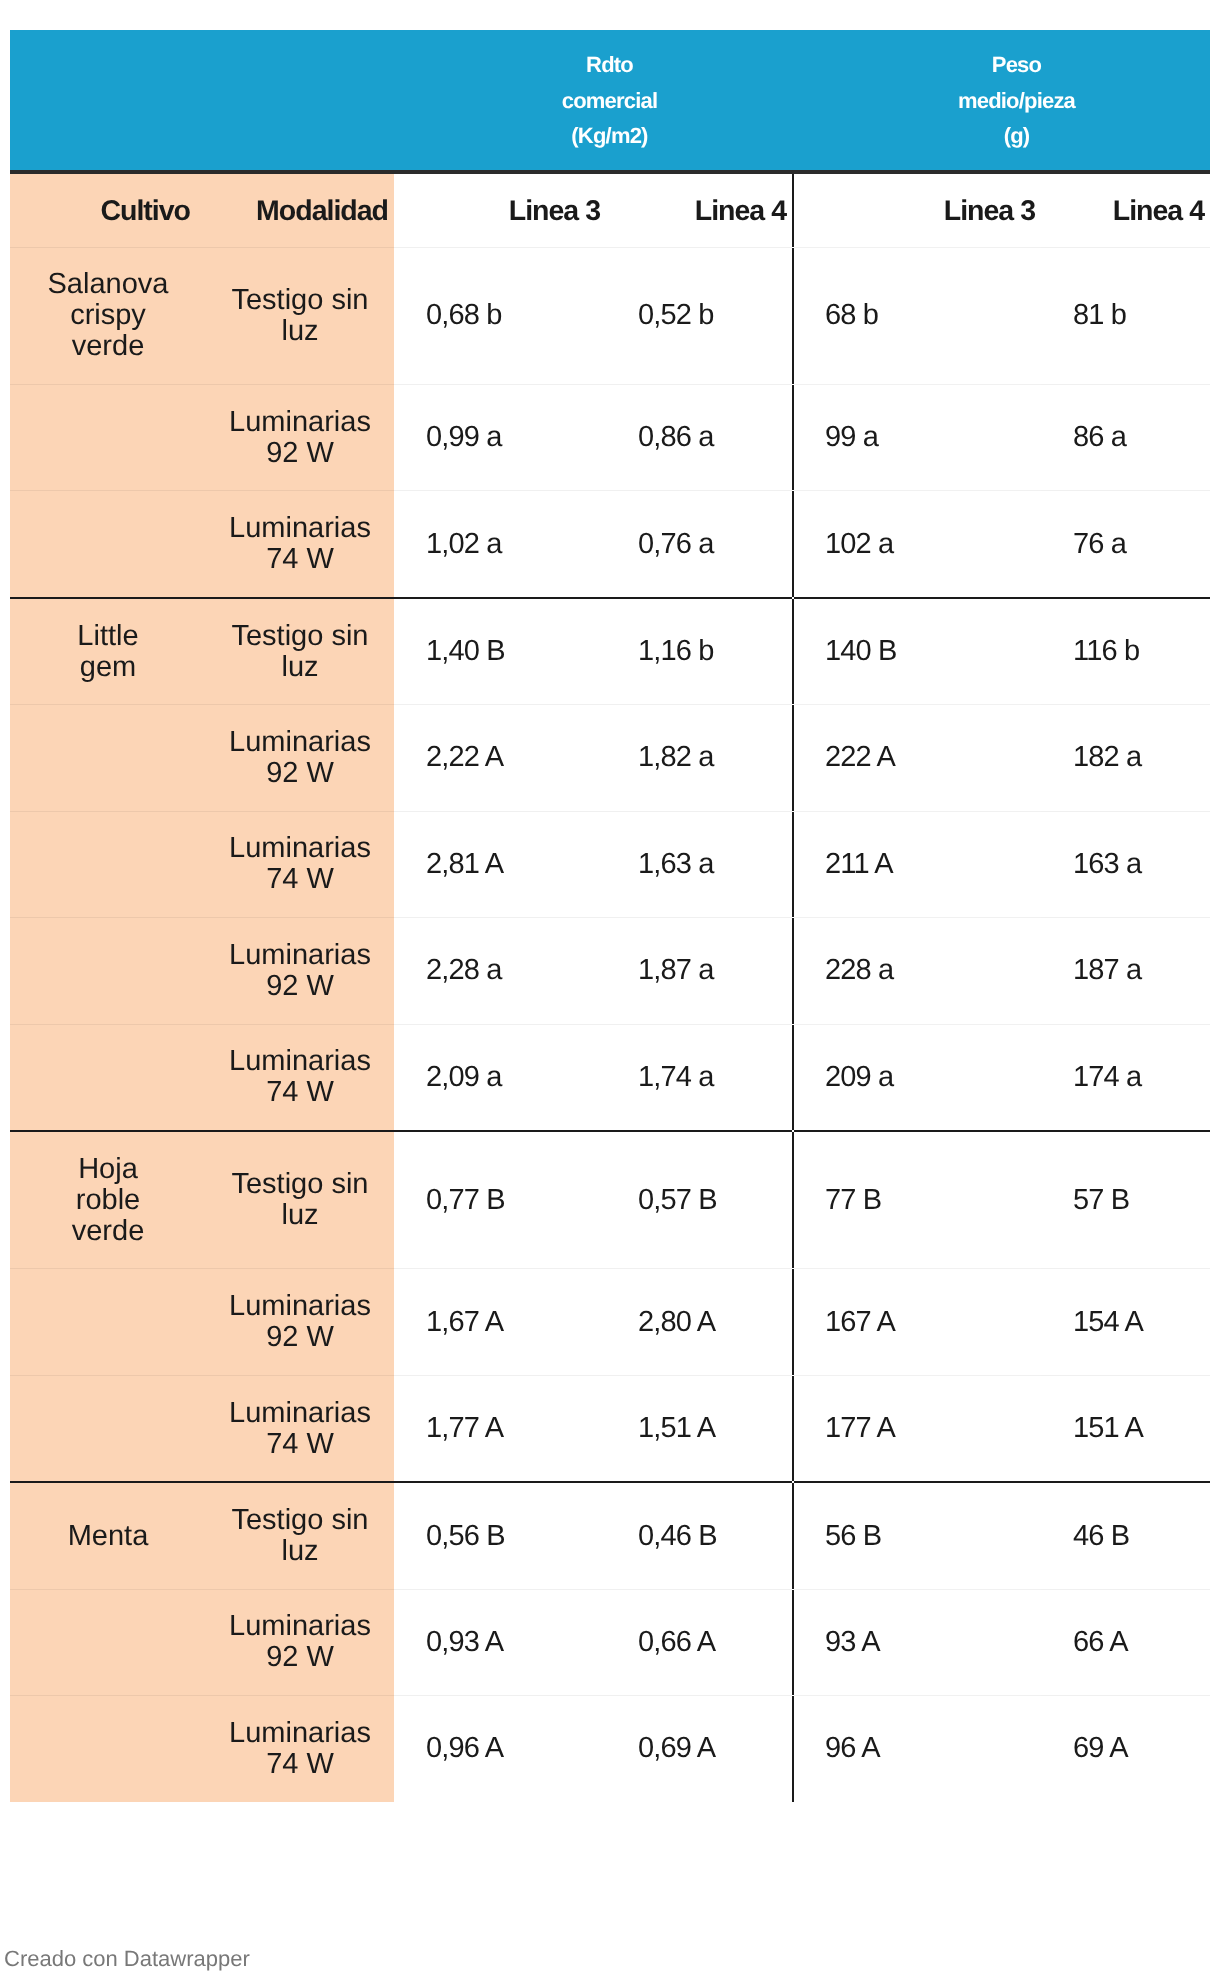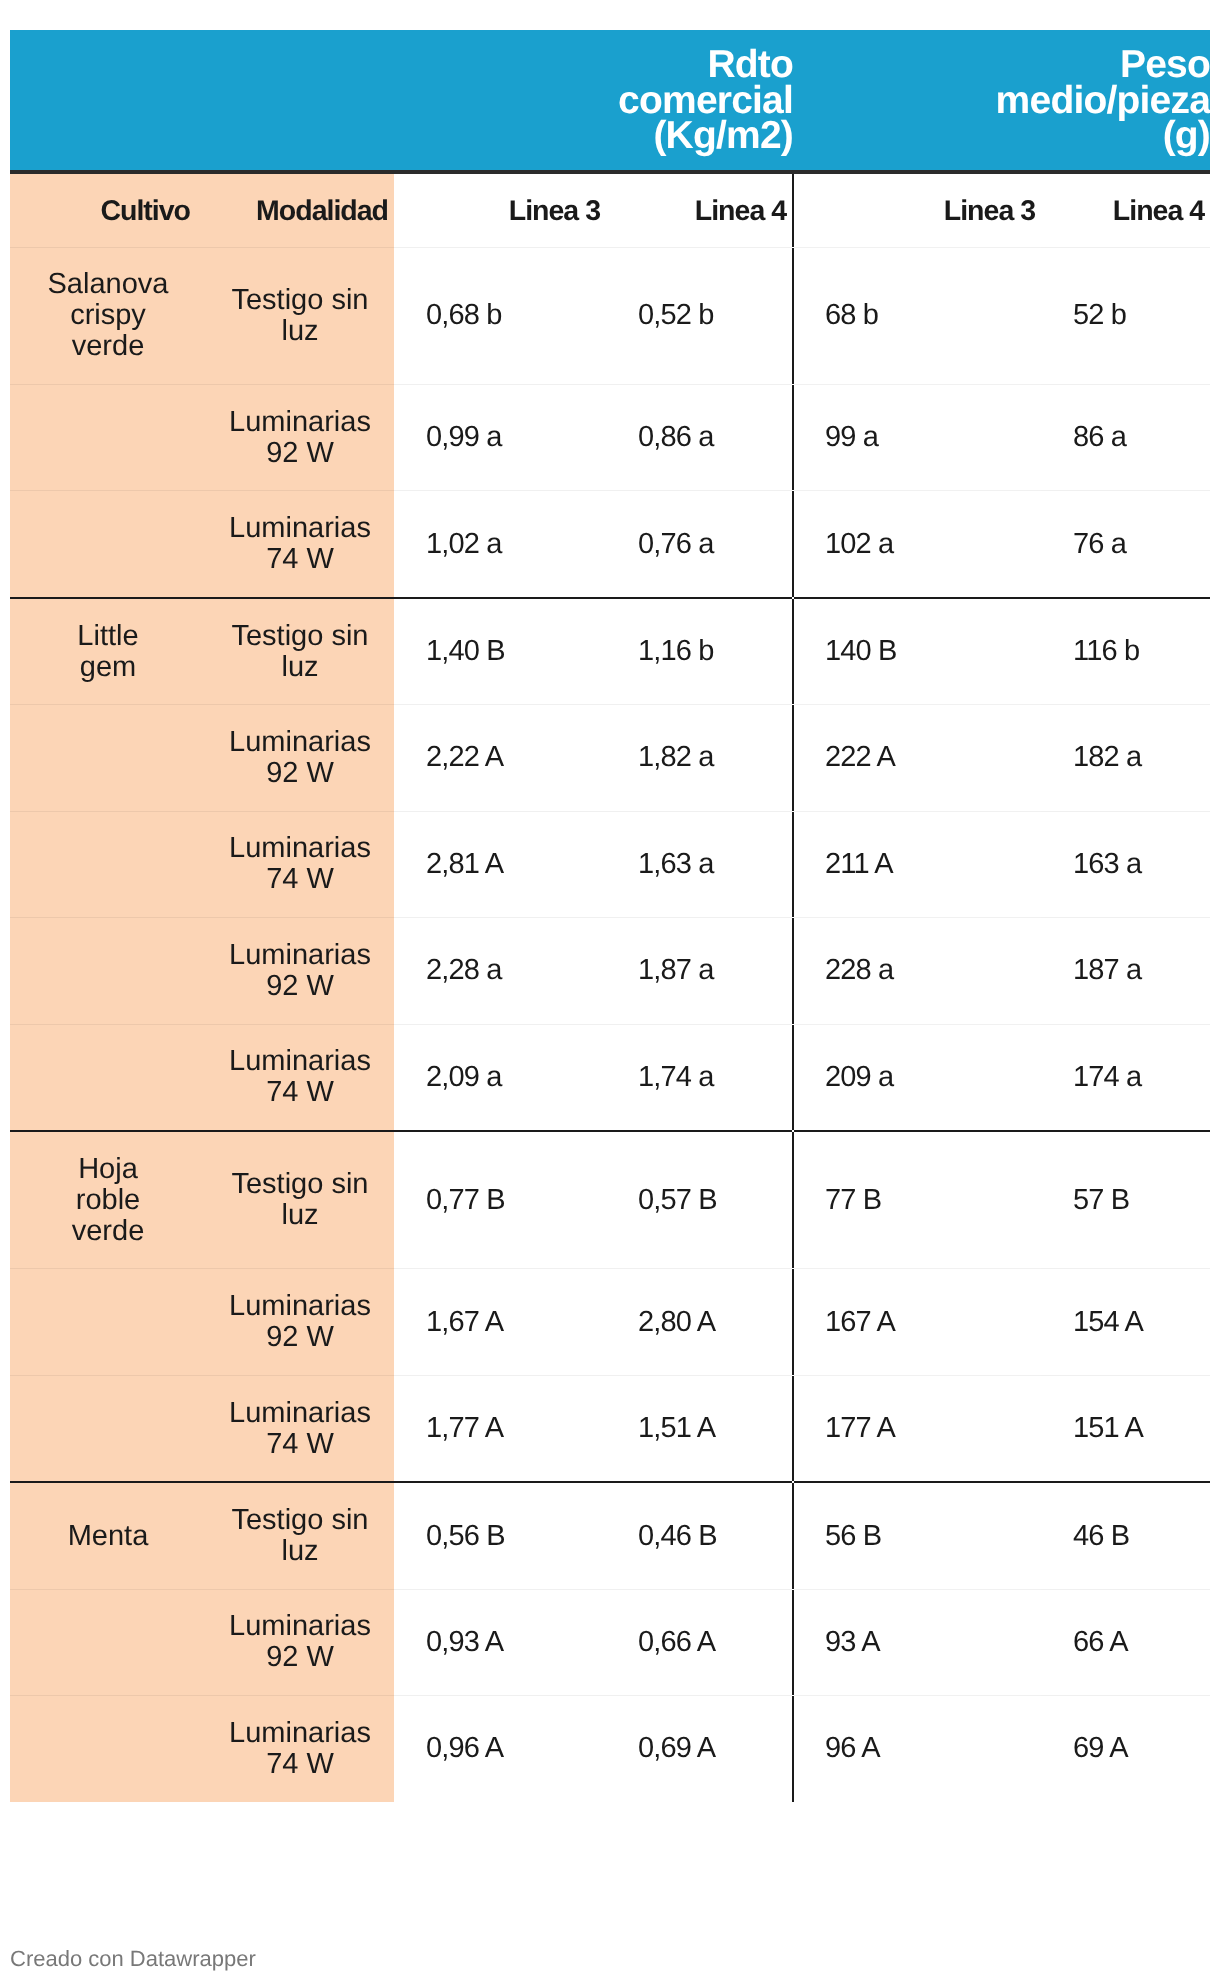--- a/index.html
+++ b/index.html
@@ -11,22 +11,22 @@
     text-rendering:geometricPrecision;
   }
   
   #table-wrap,#footer{opacity:0.999;will-change:transform;}
   #table-wrap{position:absolute;left:10px;top:30px;width:1200px;}
   table{border-collapse:collapse;width:1200px;table-layout:fixed;}
 
   
   .grp th{
     background:#1AA0CE;color:#ffffff;
-    font-size:39px;font-weight:700;line-height:35.5px;letter-spacing:-0.8px;
-    text-align:right;vertical-align:top;
+    font-size:22px;font-weight:700;line-height:35.5px;letter-spacing:-0.8px;
+    text-align:center;vertical-align:top;
     padding-top:17px;padding-bottom:0;padding-right:0;
     height:142px;box-sizing:border-box;
   }
   .grp th.blank{padding-left:0;background:#1AA0CE;}
   .grp th .gl{display:block;}
 
   
   .chdr th{
     font-size:28.5px;font-weight:700;color:#1a1a1a;line-height:31px;letter-spacing:-1px;
     text-align:right;vertical-align:middle;
@@ -53,21 +53,21 @@
   tbody td.p17{padding-left:16px;text-align:center;}
   .p33{padding-left:32px;padding-right:6px;}
   .p33.divl{padding-left:31px;}
   .grp th.p33.gh2{padding-left:30px;margin-top:46px;}
 
   
   .divl{border-left:2px solid #1a1a1a;}
   tbody td.divl, .chdr th.divl{position:relative;border-left:2px solid transparent;}
   tbody td.divl::before, .chdr th.divl::before{content:"";position:absolute;left:-2px;top:0;bottom:0;width:2px;background:#1a1a1a;}
 
-  #footer{position:absolute;left:10px;top:1947px;font-size:22px;line-height:24px;color:#787878;}
+  #footer{position:absolute;left:4px;top:1947px;font-size:22px;line-height:24px;color:#787878;}
 </style>
 </head>
 <body>
 
 <div id="table-wrap">
   <table>
     <colgroup>
       <col style="width:186px">
         <col style="width:198px">
       <col style="width:212px">
@@ -98,21 +98,21 @@
         <th class="p33">Linea 4</th>
       </tr>
     </thead>
     <tbody id="tbody">
       <tr>
         <td class="peach p17 ml"><span class="ln">Salanova</span><br><span class="ln">crispy</span><br><span class="ln">verde</span></td>
         <td class="peach p17 ml"><span class="ln">Testigo sin</span><br><span class="ln">luz</span></td>
         <td class="p33 val">0,68 b</td>
         <td class="p33 val">0,52 b</td>
         <td class="p33 val divl">68 b</td>
-        <td class="p33 val">52 b</td>
+        <td class="p33 val">81 b</td>
       </tr>
       <tr>
         <td class="peach p17"></td>
         <td class="peach p17 ml"><span class="ln">Luminarias</span><br><span class="ln">92 W</span></td>
         <td class="p33 val">0,99 a</td>
         <td class="p33 val">0,86 a</td>
         <td class="p33 val divl">99 a</td>
         <td class="p33 val">86 a</td>
       </tr>
       <tr>

